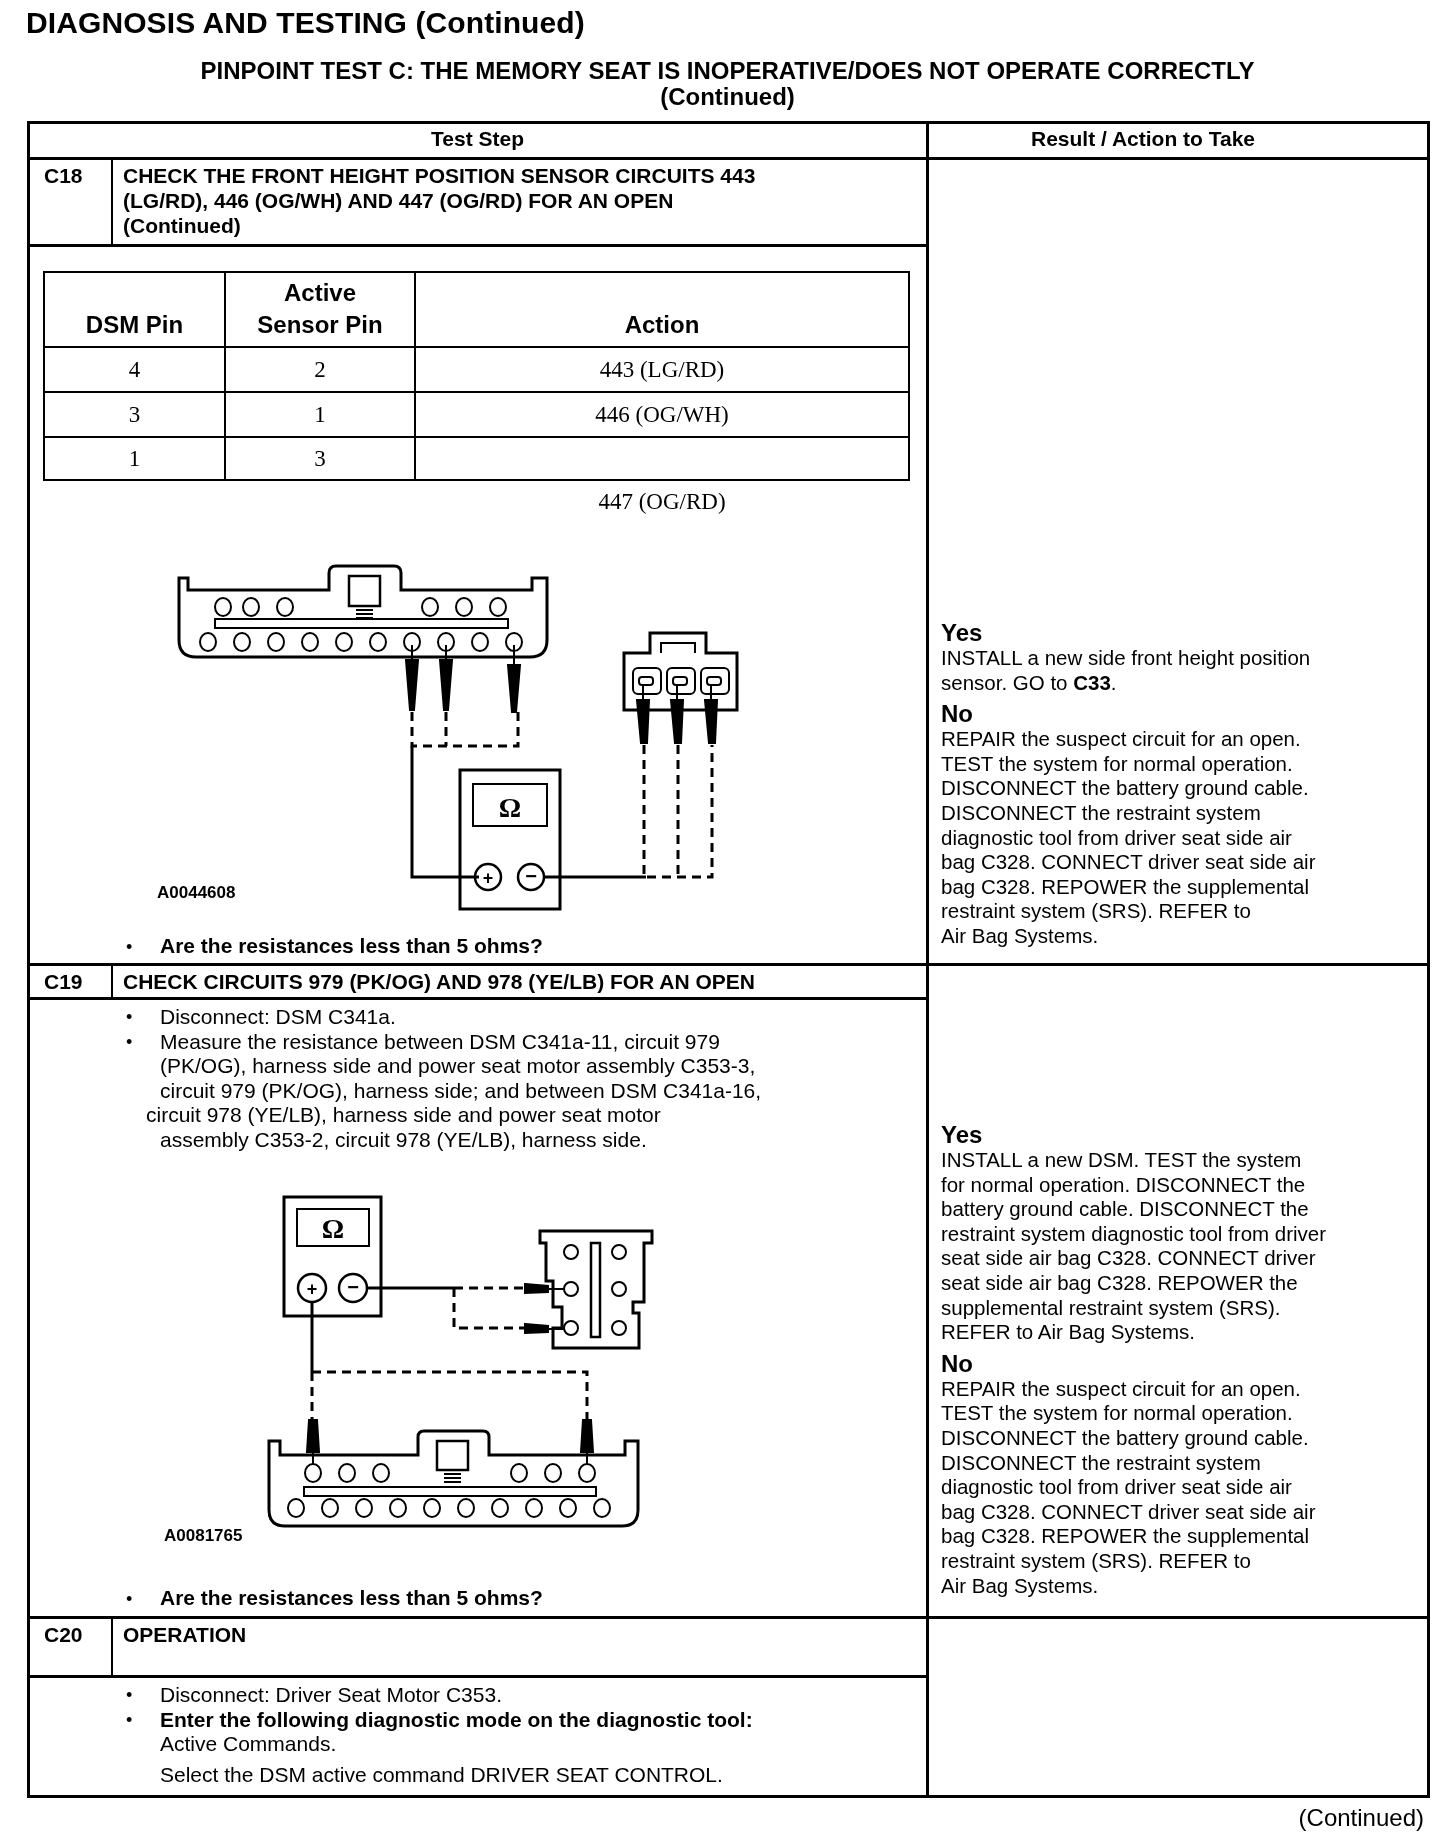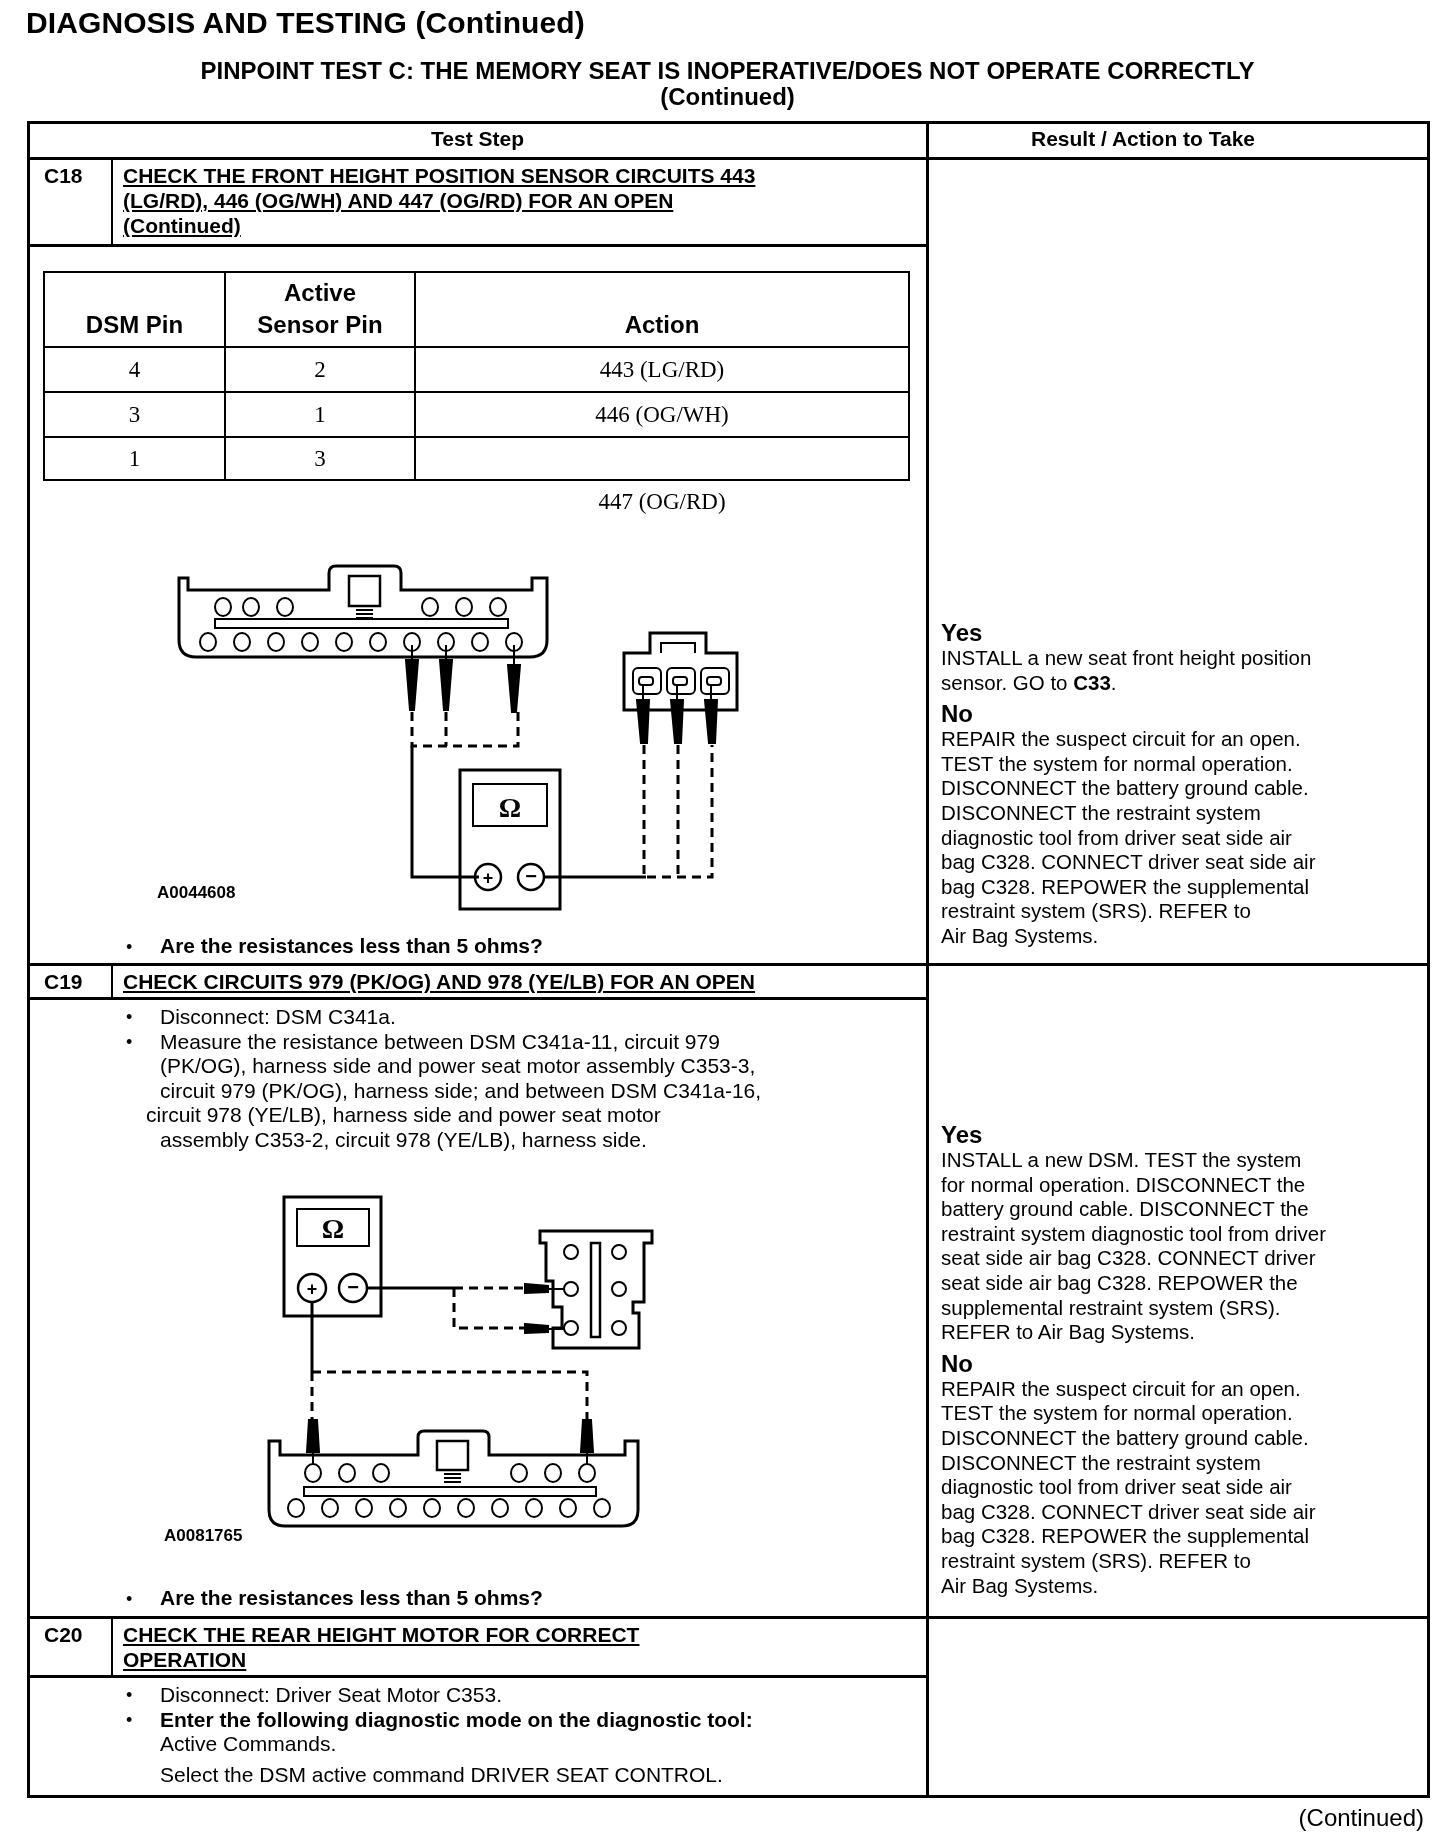--- a/index.html
+++ b/index.html
@@ -7,21 +7,21 @@
          font-family:"Liberation Sans", "DejaVu Sans", sans-serif; color:#000; }
   .abs { position:absolute; }
   .page-title { left:26px; top:6px; font-size:30px; font-weight:bold; white-space:nowrap; letter-spacing:0.1px; }
   .subtitle { left:27px; width:1401px; text-align:center; font-size:24px; font-weight:bold; line-height:25px; }
   .hline { position:absolute; background:#000; height:3px; }
   .vline { position:absolute; background:#000; width:3px; }
   .thin-h { position:absolute; background:#000; height:2px; }
   .thin-v { position:absolute; background:#000; width:2px; }
   .th { font-size:21px; font-weight:bold; text-align:center; line-height:24px; }
   .step-no { font-size:21px; font-weight:bold; line-height:25px; }
-  .step-title { font-size:21px; font-weight:bold; line-height:25px;text-decoration:underline; }
+  .step-title { font-size:21px; font-weight:bold; line-height:25px; }
   .body { font-size:21px; line-height:24.6px; }
   .bullet { font-size:18px; line-height:24.6px; }
   .res-head { font-size:24px; font-weight:bold; line-height:26px; }
   .res-text { font-size:20.5px; line-height:24.6px; white-space:nowrap; }
   .inner-th { font-size:24px; font-weight:bold; text-align:center; line-height:27px; }
   .inner-td { font-family:"Liberation Serif", "DejaVu Serif", serif; font-size:23px; text-align:center; line-height:44px; }
   .fig-label { font-size:17px; font-weight:bold; }
   .question { font-size:21px; font-weight:bold; }
   .continued-foot { font-size:24px; right:32px; top:1804px; }
   svg { position:absolute; overflow:visible; }
@@ -173,21 +173,21 @@
     <path d="M644,745 L644,877 L712,877 L712,745"></path>
     <path d="M678,745 L678,877"></path>
   </g>
 </svg>
 <div class="abs fig-label" style="left:157px; top:883px;">A0044608</div>
 <div class="abs bullet" style="left:126px; top:935px;">•</div>
 <div class="abs question" style="left:160px; top:934px;">Are the resistances less than 5 ohms?</div>
 
 <div class="abs" style="left:941px; top:620px;">
   <div class="res-head">Yes</div>
-  <div class="res-text">INSTALL a new seat front height position</div>
+  <div class="res-text">INSTALL a new side front height position</div>
   <div class="res-text"><span>sensor. GO to </span><b>C33</b><span>.</span></div>
   <div class="res-head" style="margin-top:6px;">No</div>
   <div class="res-text">REPAIR the suspect circuit for an open.</div>
   <div class="res-text">TEST the system for normal operation.</div>
   <div class="res-text">DISCONNECT the battery ground cable.</div>
   <div class="res-text">DISCONNECT the restraint system</div>
   <div class="res-text">diagnostic tool from driver seat side air</div>
   <div class="res-text">bag C328. CONNECT driver seat side air</div>
   <div class="res-text">bag C328.  REPOWER the supplemental</div>
   <div class="res-text">restraint system (SRS). REFER to</div>
@@ -305,21 +305,20 @@
   <div class="res-text">DISCONNECT the restraint system</div>
   <div class="res-text">diagnostic tool from driver seat side air</div>
   <div class="res-text">bag C328. CONNECT driver seat side air</div>
   <div class="res-text">bag C328.  REPOWER the supplemental</div>
   <div class="res-text">restraint system (SRS). REFER to</div>
   <div class="res-text">Air Bag Systems.</div>
 </div>
 
 <div class="abs step-no" style="left:44px; top:1622px;">C20</div>
 <div class="abs step-title" style="left:123px; top:1622px;">
-  <div>CHECK THE REAR HEIGHT MOTOR FOR CORRECT</div>
   <div>OPERATION</div>
 </div>
 <div class="abs" style="left:126px; top:1683px;">
   <div style="position:relative;">
     <span class="bullet abs" style="left:0; top:0;">•</span>
     <div class="body" style="margin-left:34px;">Disconnect: Driver Seat Motor C353.</div>
   </div>
   <div style="position:relative;">
     <span class="bullet abs" style="left:0; top:0;">•</span>
     <div class="body" style="margin-left:34px;font-weight:bold;">Enter the following diagnostic mode on the diagnostic tool:</div>

